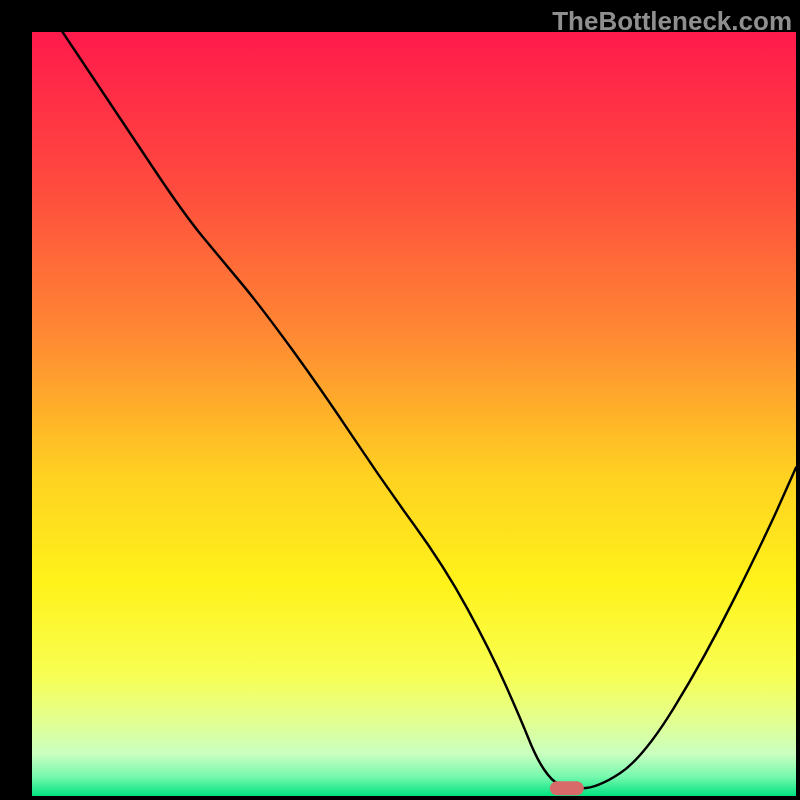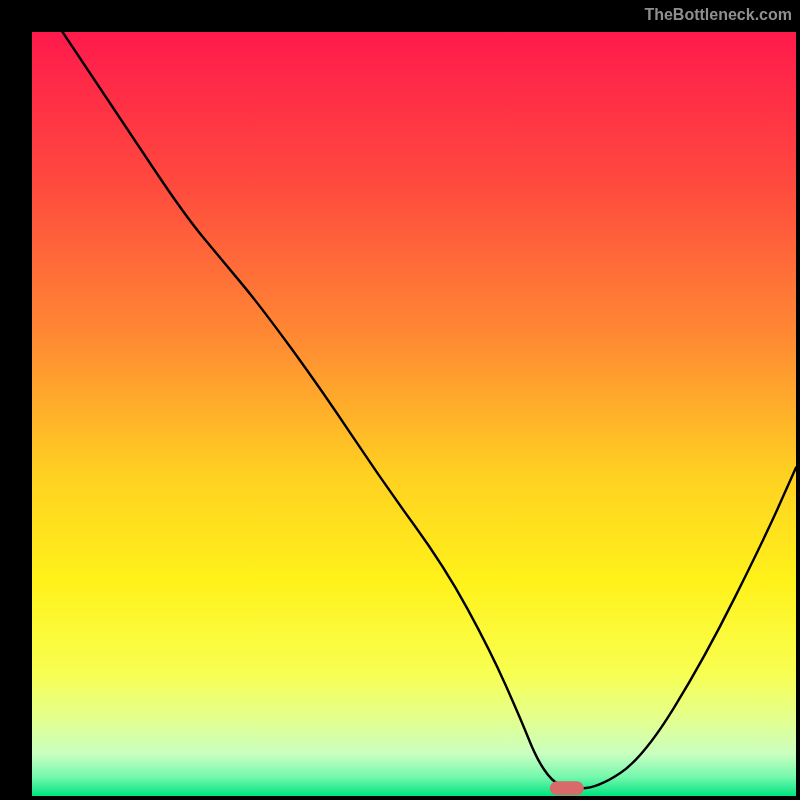--- a/index.html
+++ b/index.html
@@ -30,21 +30,21 @@
   }
   svg {
     display: block;
   }
 </style>
 </head>
 <body>
 
 <div class="chart-frame">
 
-  <div class="watermark" style="right:8px; top:6px; font-size:16px;">TheBottleneck.com</div>
+  <div class="watermark" style="right:8px; top:6px; font-size:26px;">TheBottleneck.com</div>
 
   <div class="plot-area" id="plot-area" style="left: 32px; top: 32px; width: 764px; height: 764px;">
     <svg id="plot-svg" width="764" height="764" viewBox="0 0 764 764">
         <defs>
           <linearGradient id="bg-grad" x1="0" y1="0" x2="0" y2="1">
             <stop offset="0%" stop-color="#ff1a4c"></stop>
             <stop offset="20%" stop-color="#ff4a3e"></stop>
             <stop offset="40%" stop-color="#ff8a33"></stop>
             <stop offset="57.99999999999999%" stop-color="#ffd121"></stop>
             <stop offset="72%" stop-color="#fff21a"></stop>

